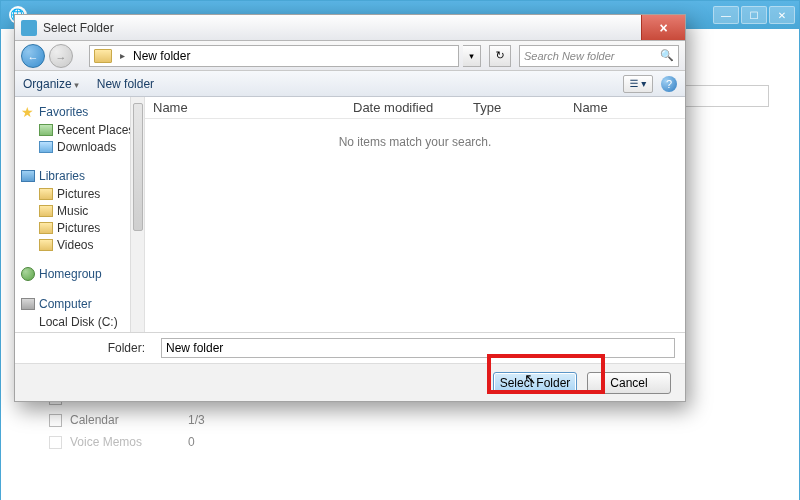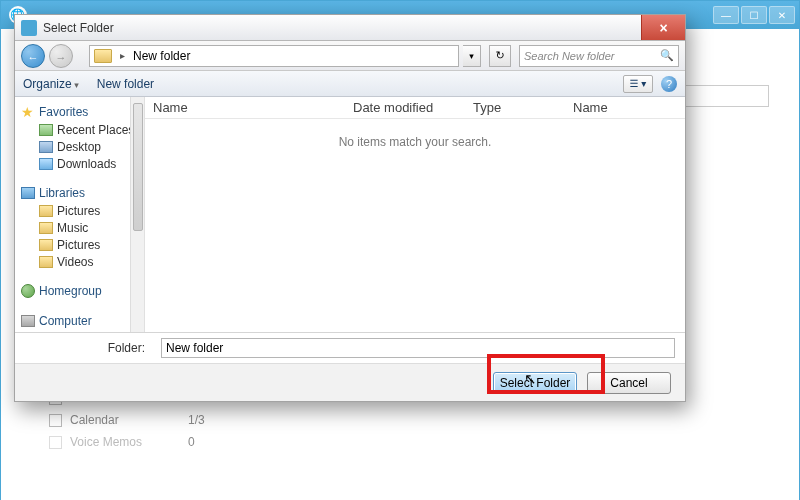--- a/index.html
+++ b/index.html
@@ -155,24 +155,20 @@
       <div class="grp">
         <div class="grplabel">
           <span class="favstar">★</span>
           <span>Favorites</span>
         </div>
         <div class="item">
             <span class="ic ic-recent"></span>
             <span>Recent Places</span>
           </div>
         <div class="item">
-            <span class="ic ic-desk"></span>
-            <span>Desktop</span>
-          </div>
-        <div class="item">
             <span class="ic ic-dl"></span>
             <span>Downloads</span>
           </div>
       </div>
       <div class="sep"></div>
       <div class="grp">
         <div class="grplabel">
           <span class="ic ic-lib"></span>
           <span>Libraries</span>
         </div>

